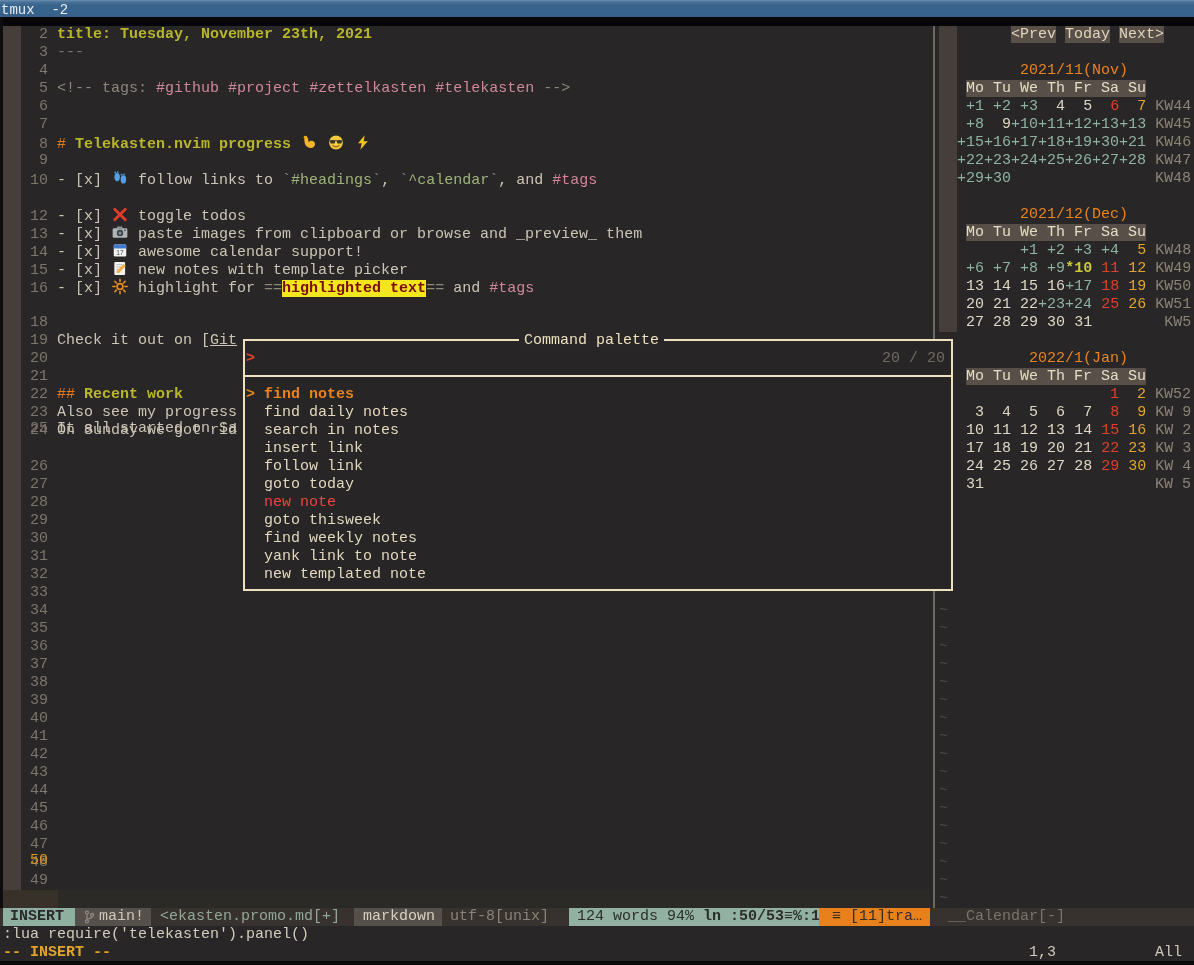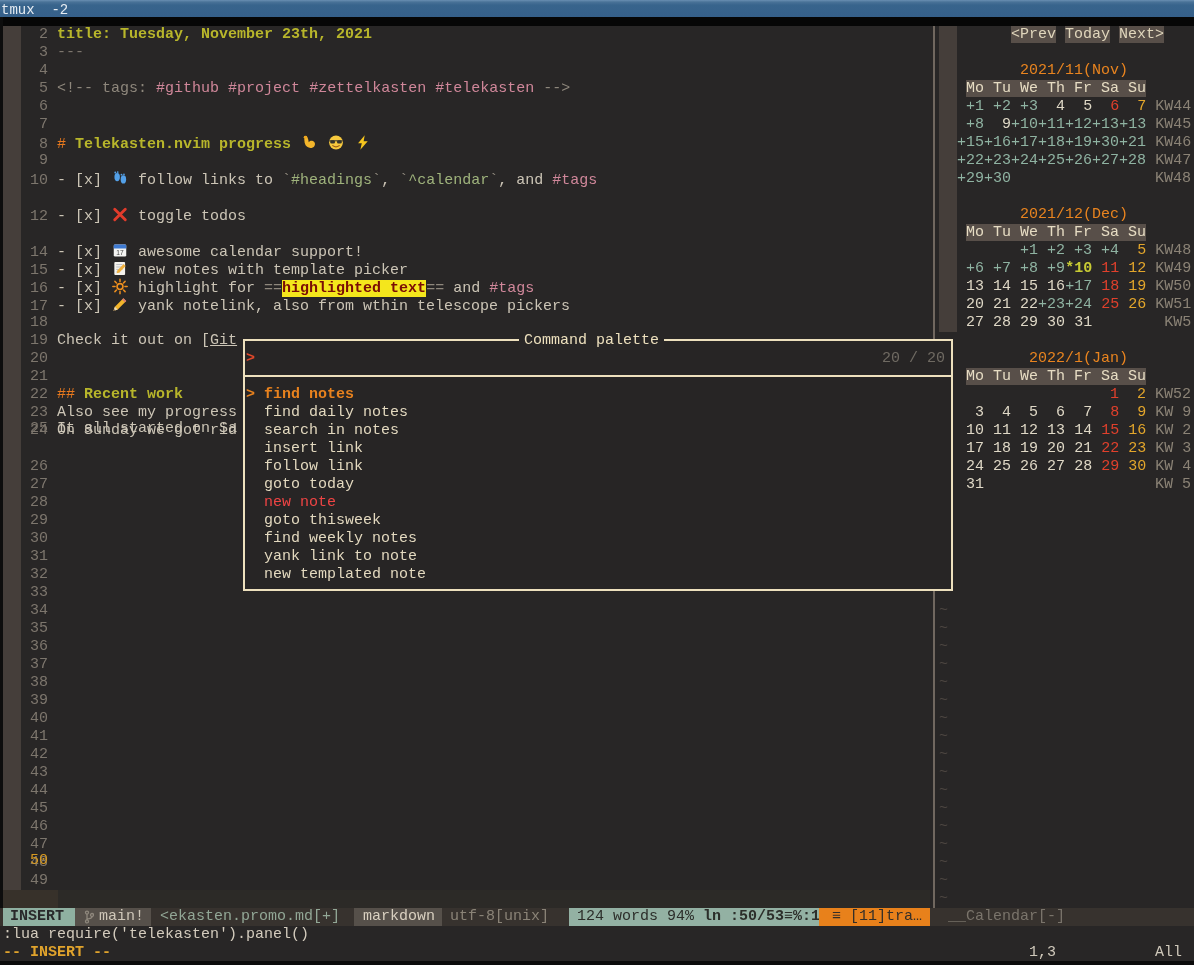--- a/index.html
+++ b/index.html
@@ -56,42 +56,43 @@
         <ellipse cx="6" cy="7.5" rx="2.9" ry="4.4" fill="#53A0E8"></ellipse>
         <ellipse cx="12.6" cy="10" rx="2.9" ry="4.4" fill="#53A0E8"></ellipse>
         <circle cx="4" cy="2.6" r="1" fill="#53A0E8"></circle>
         <circle cx="6.6" cy="2.2" r="0.9" fill="#53A0E8"></circle>
         <circle cx="10.6" cy="4.9" r="1" fill="#53A0E8"></circle>
         <circle cx="13.2" cy="4.6" r="0.9" fill="#53A0E8"></circle>
       </svg> follow links to <span class="gy">`</span><span class="gr">#headings</span><span class="gy">`</span>, <span class="gy">`</span><span class="gr">^calendar</span><span class="gy">`</span>, and <span class="pk">#tags</span></div>
 <div class="r" style="top:206px">  <span class="nu" style=""> 12</span> - [x] <svg class="em" viewBox="0 0 18 18">
         <path d="M3.4 3.4 L14.6 14.6 M14.6 3.4 L3.4 14.6" stroke="#E13B2B" stroke-width="3" stroke-linecap="round"></path>
       </svg> toggle todos</div>
+<div class="r" style="top:224px">  <span class="nu" style=""> 13</span> - [x] <svg class="em" viewBox="0 0 18 18">
+        <rect x="1.2" y="4.6" width="15.6" height="10" rx="1.4" fill="#AEB4B8"></rect>
+        <rect x="5.6" y="2.6" width="6" height="3" rx="1" fill="#8D9499"></rect>
+        <circle cx="9" cy="9.6" r="3.4" fill="#3C4246"></circle>
+        <circle cx="9" cy="9.6" r="1.7" fill="#7C8A94"></circle>
+        <rect x="13.2" y="5.8" width="2.2" height="1.6" fill="#60676C"></rect>
+      </svg> paste images from clipboard or browse and _preview_ them</div>
 <div class="r" style="top:242px">  <span class="nu" style=""> 14</span> - [x] <svg class="em" viewBox="0 0 18 18">
         <rect x="2.4" y="2.6" width="13.2" height="12.8" rx="1.4" fill="#F4F4F2"></rect>
         <path d="M2.4 4a1.4 1.4 0 0 1 1.4-1.4h10.4a1.4 1.4 0 0 1 1.4 1.4v3H2.4z" fill="#3E7AD2"></path>
         <text x="9" y="13.4" font-size="7" font-family="Liberation Sans" text-anchor="middle" fill="#444">17</text>
       </svg> awesome calendar support!</div>
 <div class="r" style="top:260px">  <span class="nu" style=""> 15</span> - [x] <svg class="em" viewBox="0 0 18 18">
         <rect x="3" y="2.2" width="11.4" height="13.6" rx="1" fill="#F4F2EC"></rect>
         <path d="M5 12.6h4M5 10h6.6M5 7.4h6.6M5 4.8h6.6" stroke="#B9BCC2" stroke-width="1"></path>
         <path d="M8.4 13.2 15 6.4l-2.2-2.2-6.6 6.8-.7 2.9z" fill="#EFAF3C"></path>
       </svg> new notes with template picker</div>
 <div class="r" style="top:278px">  <span class="nu" style=""> 16</span> - [x] <svg class="em" viewBox="0 0 18 18">
         <circle cx="9" cy="9" r="3.1" fill="none" stroke="#ED8F1F" stroke-width="1.7"></circle>
         <g stroke="#ED8F1F" stroke-width="1.6" stroke-linecap="round">
           <path d="M9 1.4v2.4M9 14.2v2.4M1.4 9h2.4M14.2 9h2.4M3.6 3.6l1.7 1.7M12.7 12.7l1.7 1.7M14.4 3.6l-1.7 1.7M5.3 12.7l-1.7 1.7"></path>
         </g>
       </svg> highlight for <span class="gy">==</span><span class="hl">highlighted text</span><span class="gy">==</span> and <span class="pk">#tags</span></div>
-<div class="r" style="top:296px">  <span class="nu" style=""> 17</span> - [x] <svg class="em" viewBox="0 0 18 18">
-        <path d="M2 16 L3.6 11.4 L12.6 2.4 L15.6 5.4 L6.6 14.4 Z" fill="#F3B52B"></path>
-        <path d="M2 16 L3.6 11.4 L6.6 14.4 Z" fill="#E8D9B8"></path>
-        <path d="M2 16 L2.7 13.9 L4.1 15.3 Z" fill="#4A3B30"></path>
-        <path d="M12.6 2.4 L15.6 5.4 L14.3 6.7 L11.3 3.7 Z" fill="#D87575"></path>
-      </svg> yank notelink, also from wthin telescope pickers</div>
 <div class="r" style="top:314px">  <span class="nu" style=""> 18</span> </div>
 <div class="r" style="top:332px">  <span class="nu" style=""> 19</span> Check it out on [<span class="lk">Git</span></div>
 <div class="r" style="top:350px">  <span class="nu" style=""> 20</span> </div>
 <div class="r" style="top:368px">  <span class="nu" style=""> 21</span> </div>
 <div class="r" style="top:386px">  <span class="nu" style=""> 22</span> <span class="or">## </span><span class="yb">Recent work</span></div>
 <div class="r" style="top:404px">  <span class="nu" style=""> 23</span> Also see my progress</div>
 <div class="r" style="top:422px">  <span class="nu" style=""> 24</span> On Sunday we got rid</div>
 <div class="r" style="top:420px">  <span class="nu" style=""> 25</span> It all started on Sa</div>
 <div class="r" style="top:458px">  <span class="nu" style=""> 26</span> </div>
 <div class="r" style="top:476px">  <span class="nu" style=""> 27</span> </div>

